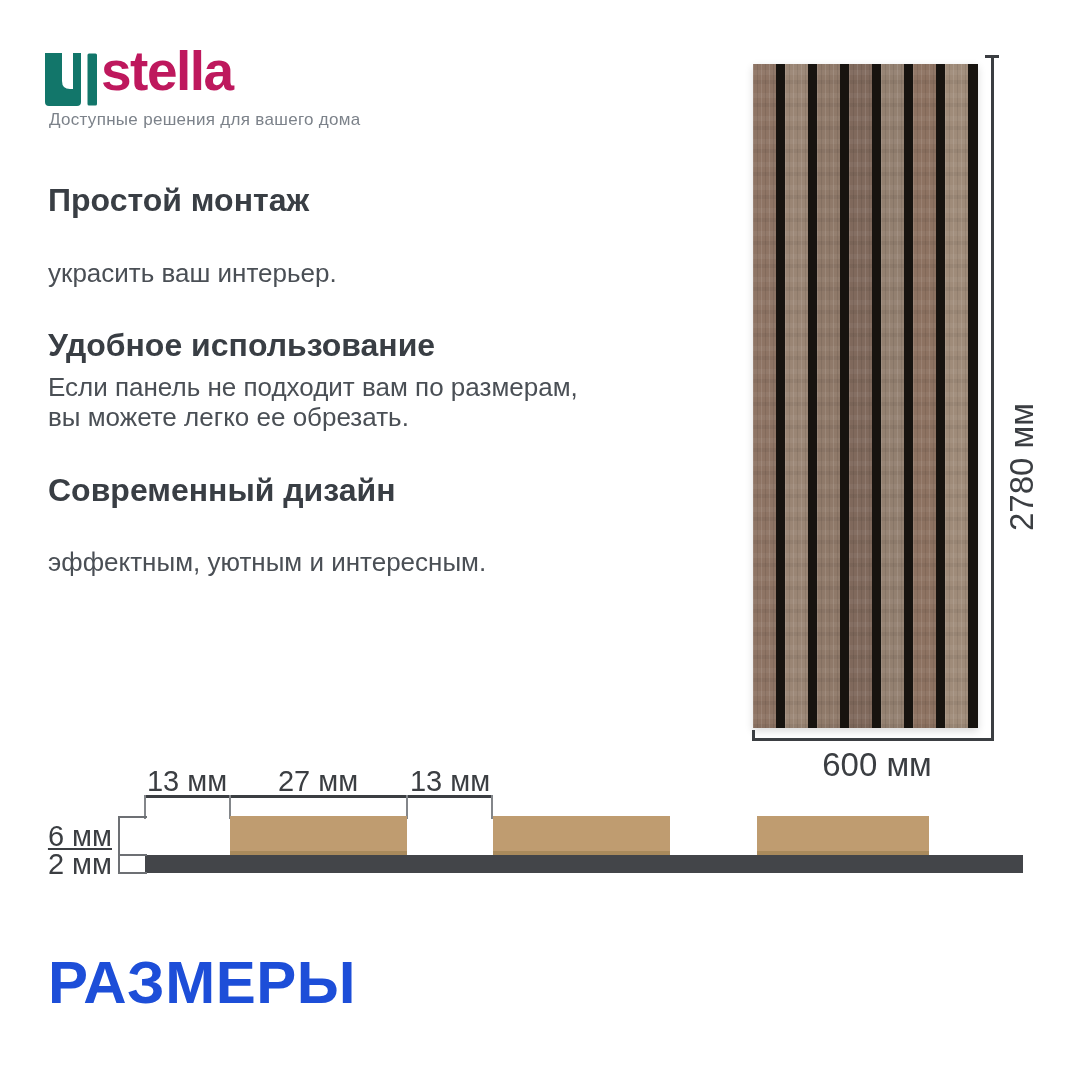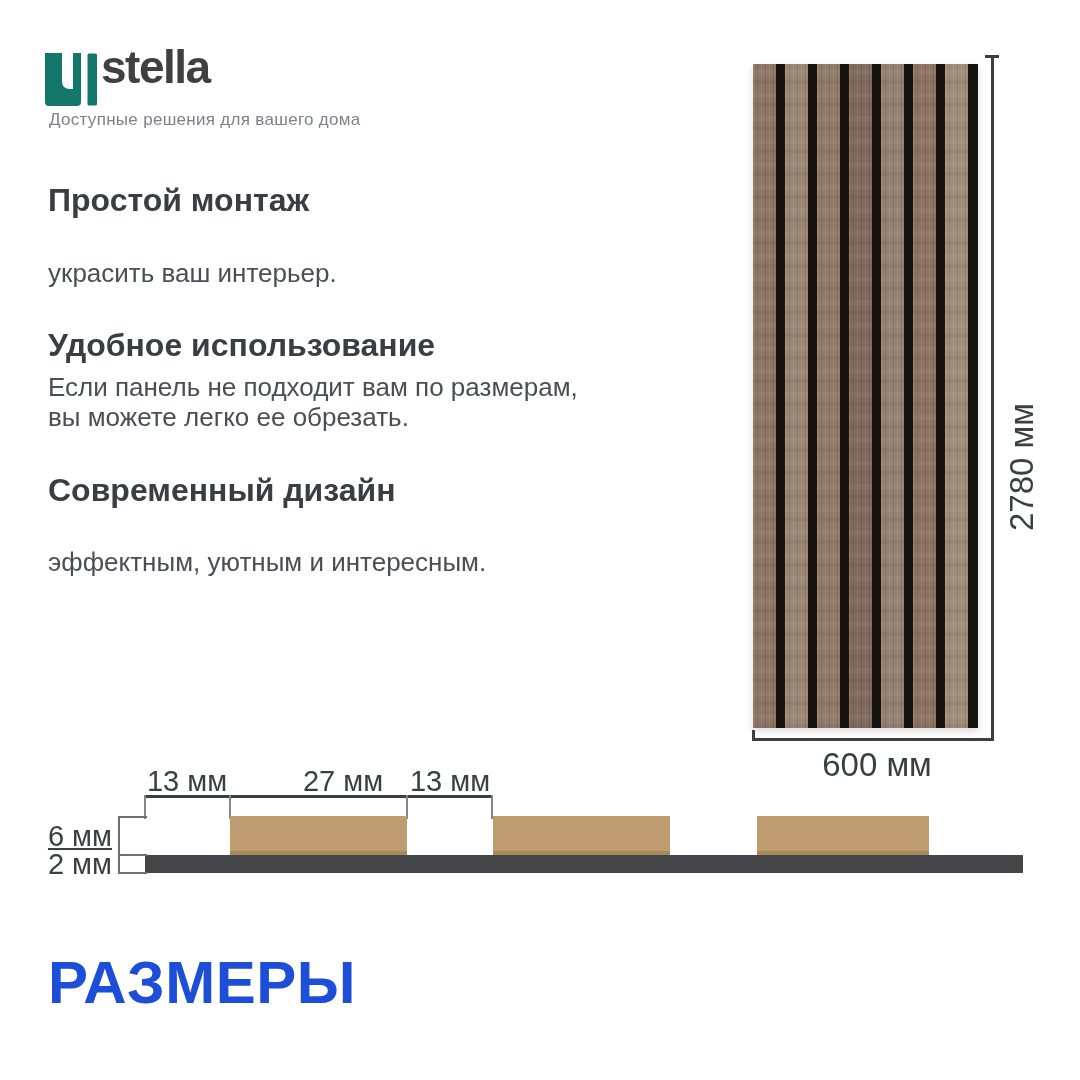--- a/index.html
+++ b/index.html
@@ -11,22 +11,22 @@
     font-family:"Liberation Sans", sans-serif;
     overflow:hidden;
     color:#3c4147;
   }
   .abs { position:absolute; }
 
   
   .logo-icon { left:45px; top:53px; width:52px; height:53px; }
   .brand {
     left:101px; top:44px;
-    font-size:46px; font-weight:600; line-height:1;
-    letter-spacing:-1.5px; color:#404040;
+    font-size:55px; font-weight:600; line-height:1;
+    letter-spacing:-1.5px; color:#be185d;
   }
   .tagline {
     left:49px; top:110px;
     font-size:17px; color:#7c828a; letter-spacing:0.3px;
   }
 
   
   .feature-heading {
     left:48px;
     font-size:32px; font-weight:700; line-height:34px; color:#393e44;
@@ -77,21 +77,21 @@
     font-size:33px; color:#3b3e42; white-space:nowrap;
   }
   .panel-width-label {
     left:877px; top:746px; transform:translateX(-50%);
     font-size:33px; color:#3b3e42; white-space:nowrap;
   }
 
   
   .cs-label { font-size:29px; line-height:28px; color:#3b3e42; white-space:nowrap; }
   .cs-dim1 { left:187px; top:767px; transform:translateX(-50%); }
-  .cs-dim2 { left:318px; top:767px; transform:translateX(-50%);margin-left:25px; }
+  .cs-dim2 { left:318px; top:767px; transform:translateX(-50%); }
   .cs-dim3 { left:450px; top:767px; transform:translateX(-50%); }
   .cs-topline { left:145px; top:795px; width:348px; height:3px; background:#3b3e42; }
   .cs-drop { top:795px; width:2px; height:24px; background:#83868a; }
   .cs-drop1 { left:144px; } .cs-drop2 { left:229px; }
   .cs-drop3 { left:406px; } .cs-drop4 { left:491px; }
   .cs-slat {
     top:816px; height:39px; background:#bf9c70;
     border-bottom:4px solid #a98a5c;
   }
   .cs-slat1 { left:230px; width:177px; }

